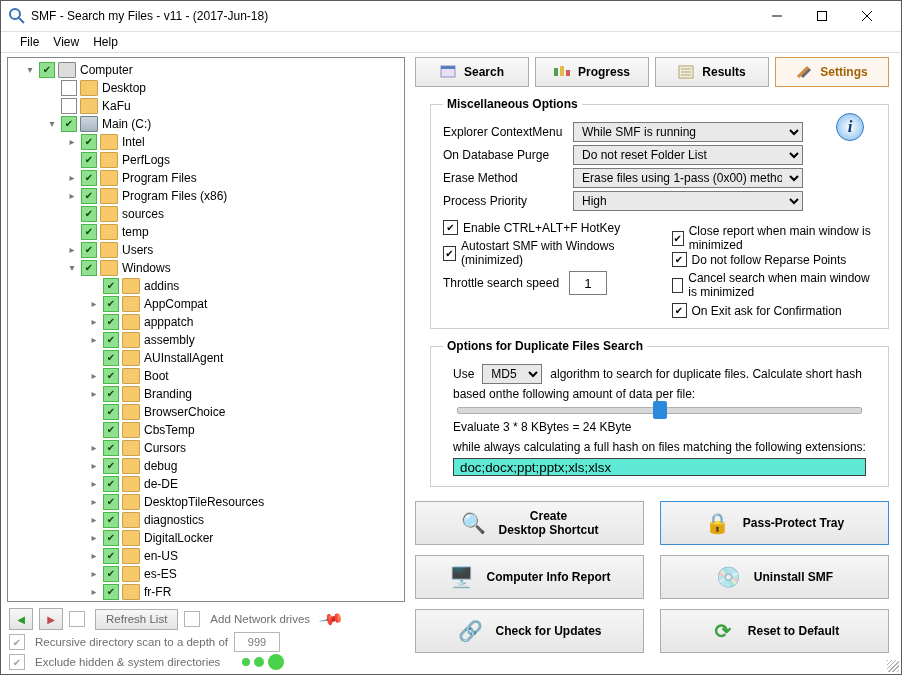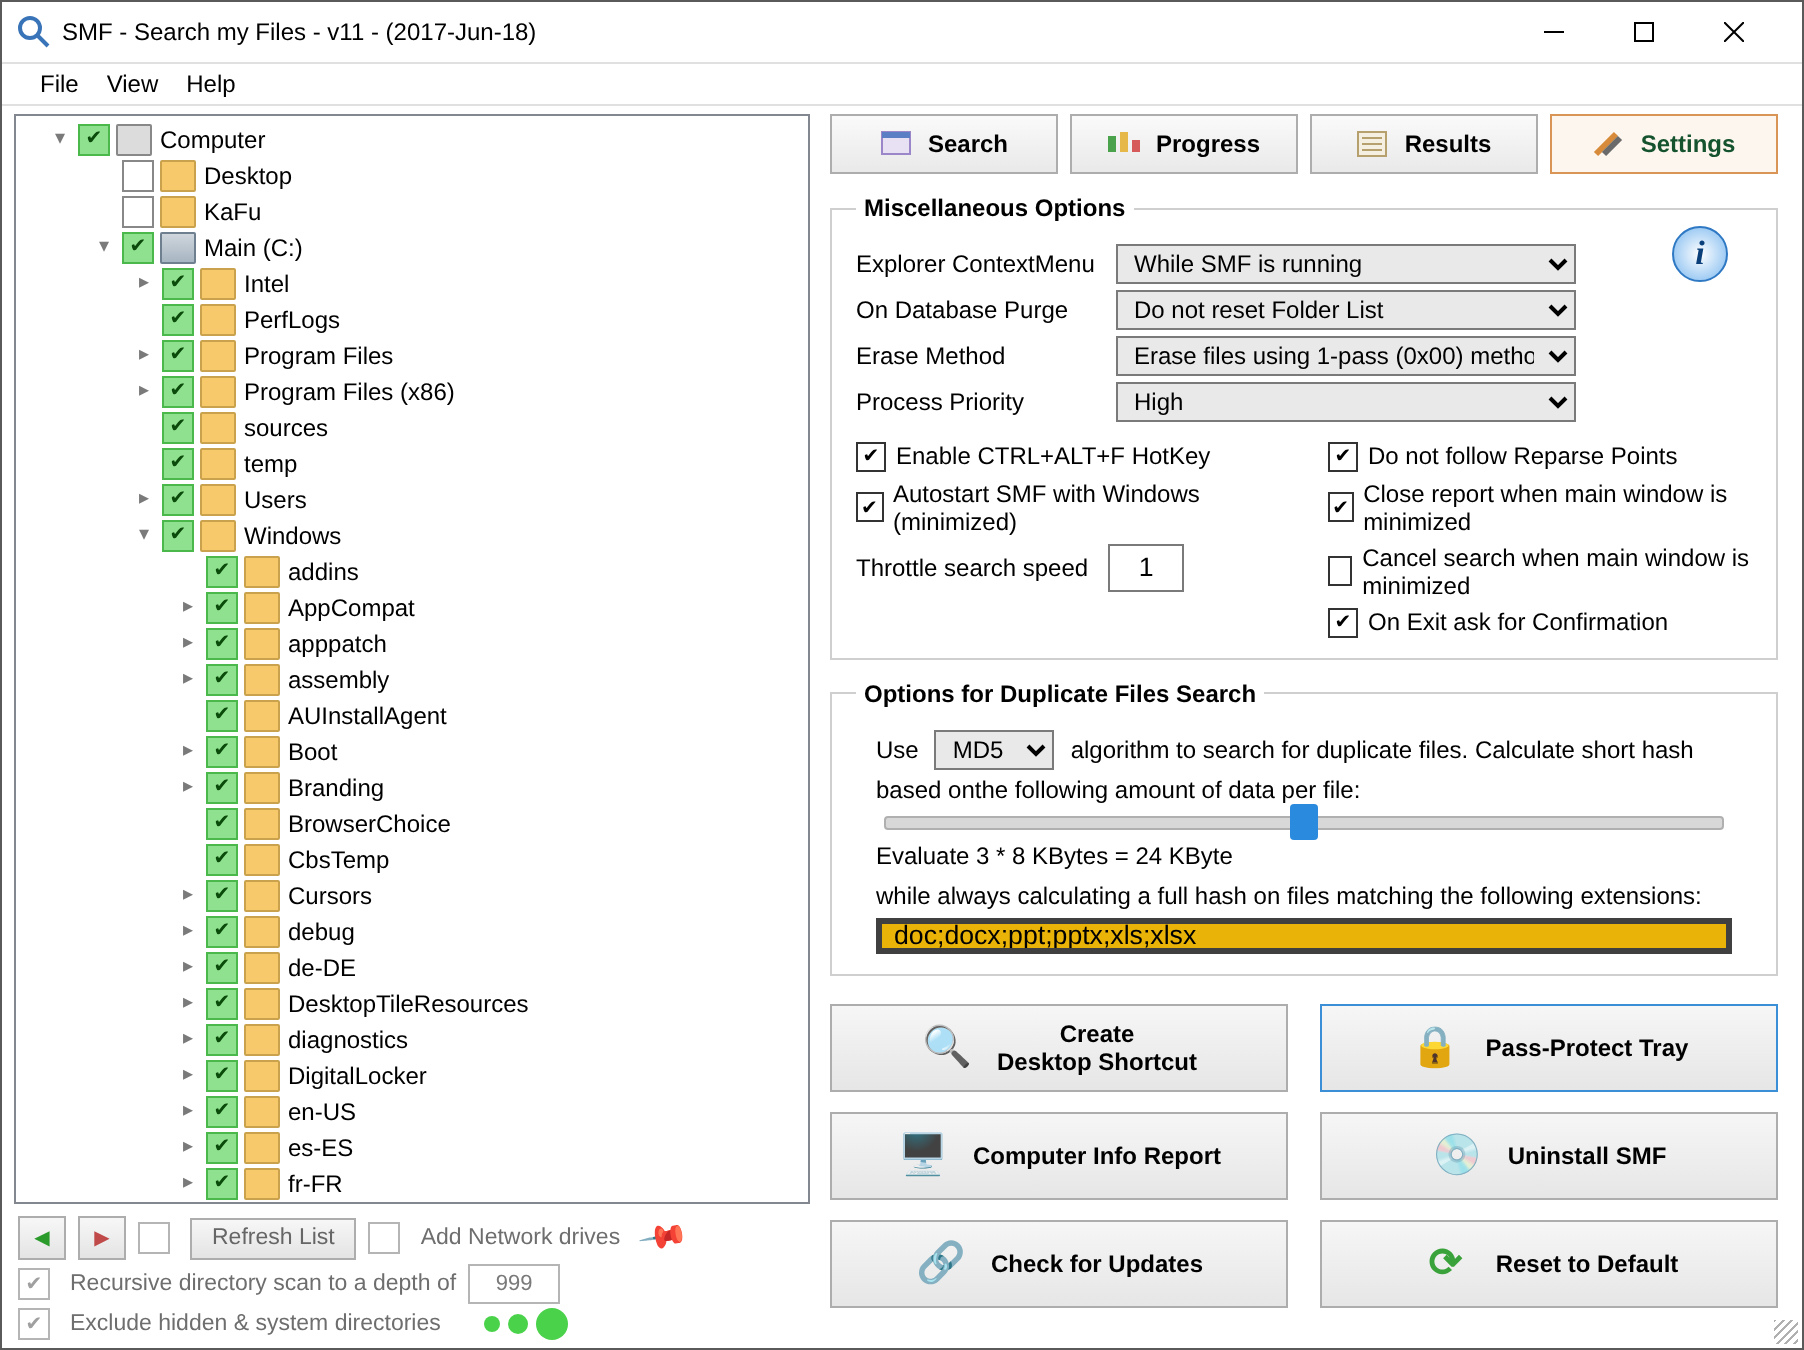--- a/index.html
+++ b/index.html
@@ -35,40 +35,40 @@
 .pin{color:#2c7ad6;font-size:16px;transform:rotate(35deg);margin-left:6px}
 .dots{display:flex;gap:4px;margin-left:16px;align-items:center}
 .dot{border-radius:50%}
 .dot.s{width:8px;height:8px;background:#4bd24b}
 .dot.m{width:10px;height:10px;background:#4bd24b}
 .dot.l{width:16px;height:16px;background:#4bd24b}
 
 .right{flex:1;padding:4px 12px 8px 8px;box-sizing:border-box;display:flex;flex-direction:column;overflow:hidden}
 .tabs{display:flex;gap:6px;margin-bottom:10px}
 .tab{flex:1;height:28px;border:1px solid #adadad;display:flex;align-items:center;justify-content:center;gap:8px;font-weight:bold;font-size:12px;background:linear-gradient(#fafafa,#e9e9e9)}
-.tab.active{border-color:#d99556;background:#fdf6ef;color:#14532d}
+.tab.active{border-color:#d99556;background:#fdf6ef;color:#a16207}
 .tab .ticon{width:16px;height:14px}
-fieldset{border:1px solid #cfcfcf;margin:0 0 10px 0;padding:8px 12px 10px 12px}
+fieldset{border:1px solid #cfcfcf;margin:0 0 10px 15px;padding:8px 12px 10px 12px}
 legend{font-weight:bold;padding:0 4px}
 .frow{display:flex;align-items:center;margin:3px 0;gap:10px}
 .flabel{width:120px}
 select,.txt{height:20px;border:1px solid #7a7a7a;background:#e9e9e9;font-size:12px;box-sizing:border-box;padding:0 4px}
 select{flex:1;max-width:230px}
 .chk2{display:inline-flex;align-items:center;gap:5px;font-size:12px}
 .cbox{width:13px;height:13px;border:1px solid #333;display:inline-flex;align-items:center;justify-content:center;font-size:10px;color:#000}
 .cbox.on::after{content:"✔"}
 .cols{display:flex;gap:24px}
 .col{flex:1}
 .num{width:32px;height:20px;border:1px solid #7a7a7a;text-align:center}
 .info-badge{position:absolute;right:24px;top:2px;width:26px;height:26px;border-radius:50%;background:radial-gradient(#fff,#79b7ef);display:flex;align-items:center;justify-content:center;border:1px solid #2f79c4}
 .info-badge span{font-family:Georgia,"Times New Roman",serif;font-weight:bold;font-style:italic;color:#0a3f7a;font-size:17px}
 .group1{position:relative}
 .slider{height:5px;background:#d8d8d8;border:1px solid #b0b0b0;border-radius:2px;position:relative;margin:6px 4px}
 .thumb{position:absolute;top:-7px;left:50%;width:14px;height:18px;background:#2a8add;border-radius:2px;transform:translateX(-50%)}
-.ext-in{width:100%;height:18px;border:3px solid #404040;background:#eab308;padding:0 6px;box-sizing:border-box}
+.ext-in{width:100%;height:18px;border:1px solid #404040;background:#5eead4;padding:0 6px;box-sizing:border-box}
 .bbtns{display:grid;grid-template-columns:1fr 1fr;gap:10px 16px;margin-top:4px}
 .bbtn{height:42px;border:1px solid #adadad;background:linear-gradient(#f6f6f6,#e6e6e6);display:flex;align-items:center;justify-content:center;gap:12px;font-weight:bold;font-size:12px}
 .bbtn.hl{border-color:#3a8fd6}
 .bicon{width:26px;height:24px;display:flex;align-items:center;justify-content:center;font-size:20px}
 .sep{height:1px}
 .resize{position:absolute;right:3px;bottom:3px;width:12px;height:12px;background:repeating-linear-gradient(135deg,#b0b0b0 0 1px,transparent 1px 3px)}
 .hash-sel{width:60px;flex:none;margin:0 4px}
 </style>
 </head>
 <body>
@@ -419,27 +419,27 @@
             <div class="chk2" style="margin-top:4px">
                 <span class="cbox on"></span>
                 <span>Autostart SMF with Windows (minimized)</span>
               </div>
             <div class="frow" style="margin-top:4px">
                 <span>Throttle search speed</span>
                 <input class="num" value="1" style="">
               </div>
           </div>
           <div class="col">
+            <div class="chk2" style="margin-top:4px">
+                <span class="cbox on"></span>
+                <span>Close report when main window is minimized</span>
+              </div>
             <div class="chk2">
                 <span class="cbox on"></span>
                 <span>Do not follow Reparse Points</span>
-              </div>
-            <div class="chk2" style="margin-top:4px">
-                <span class="cbox on"></span>
-                <span>Close report when main window is minimized</span>
               </div>
             <div class="chk2" style="margin-top:4px">
                 <span class="cbox"></span>
                 <span>Cancel search when main window is minimized</span>
               </div>
             <div class="chk2" style="margin-top:4px">
                 <span class="cbox on"></span>
                 <span>On Exit ask for Confirmation</span>
               </div>
           </div>

